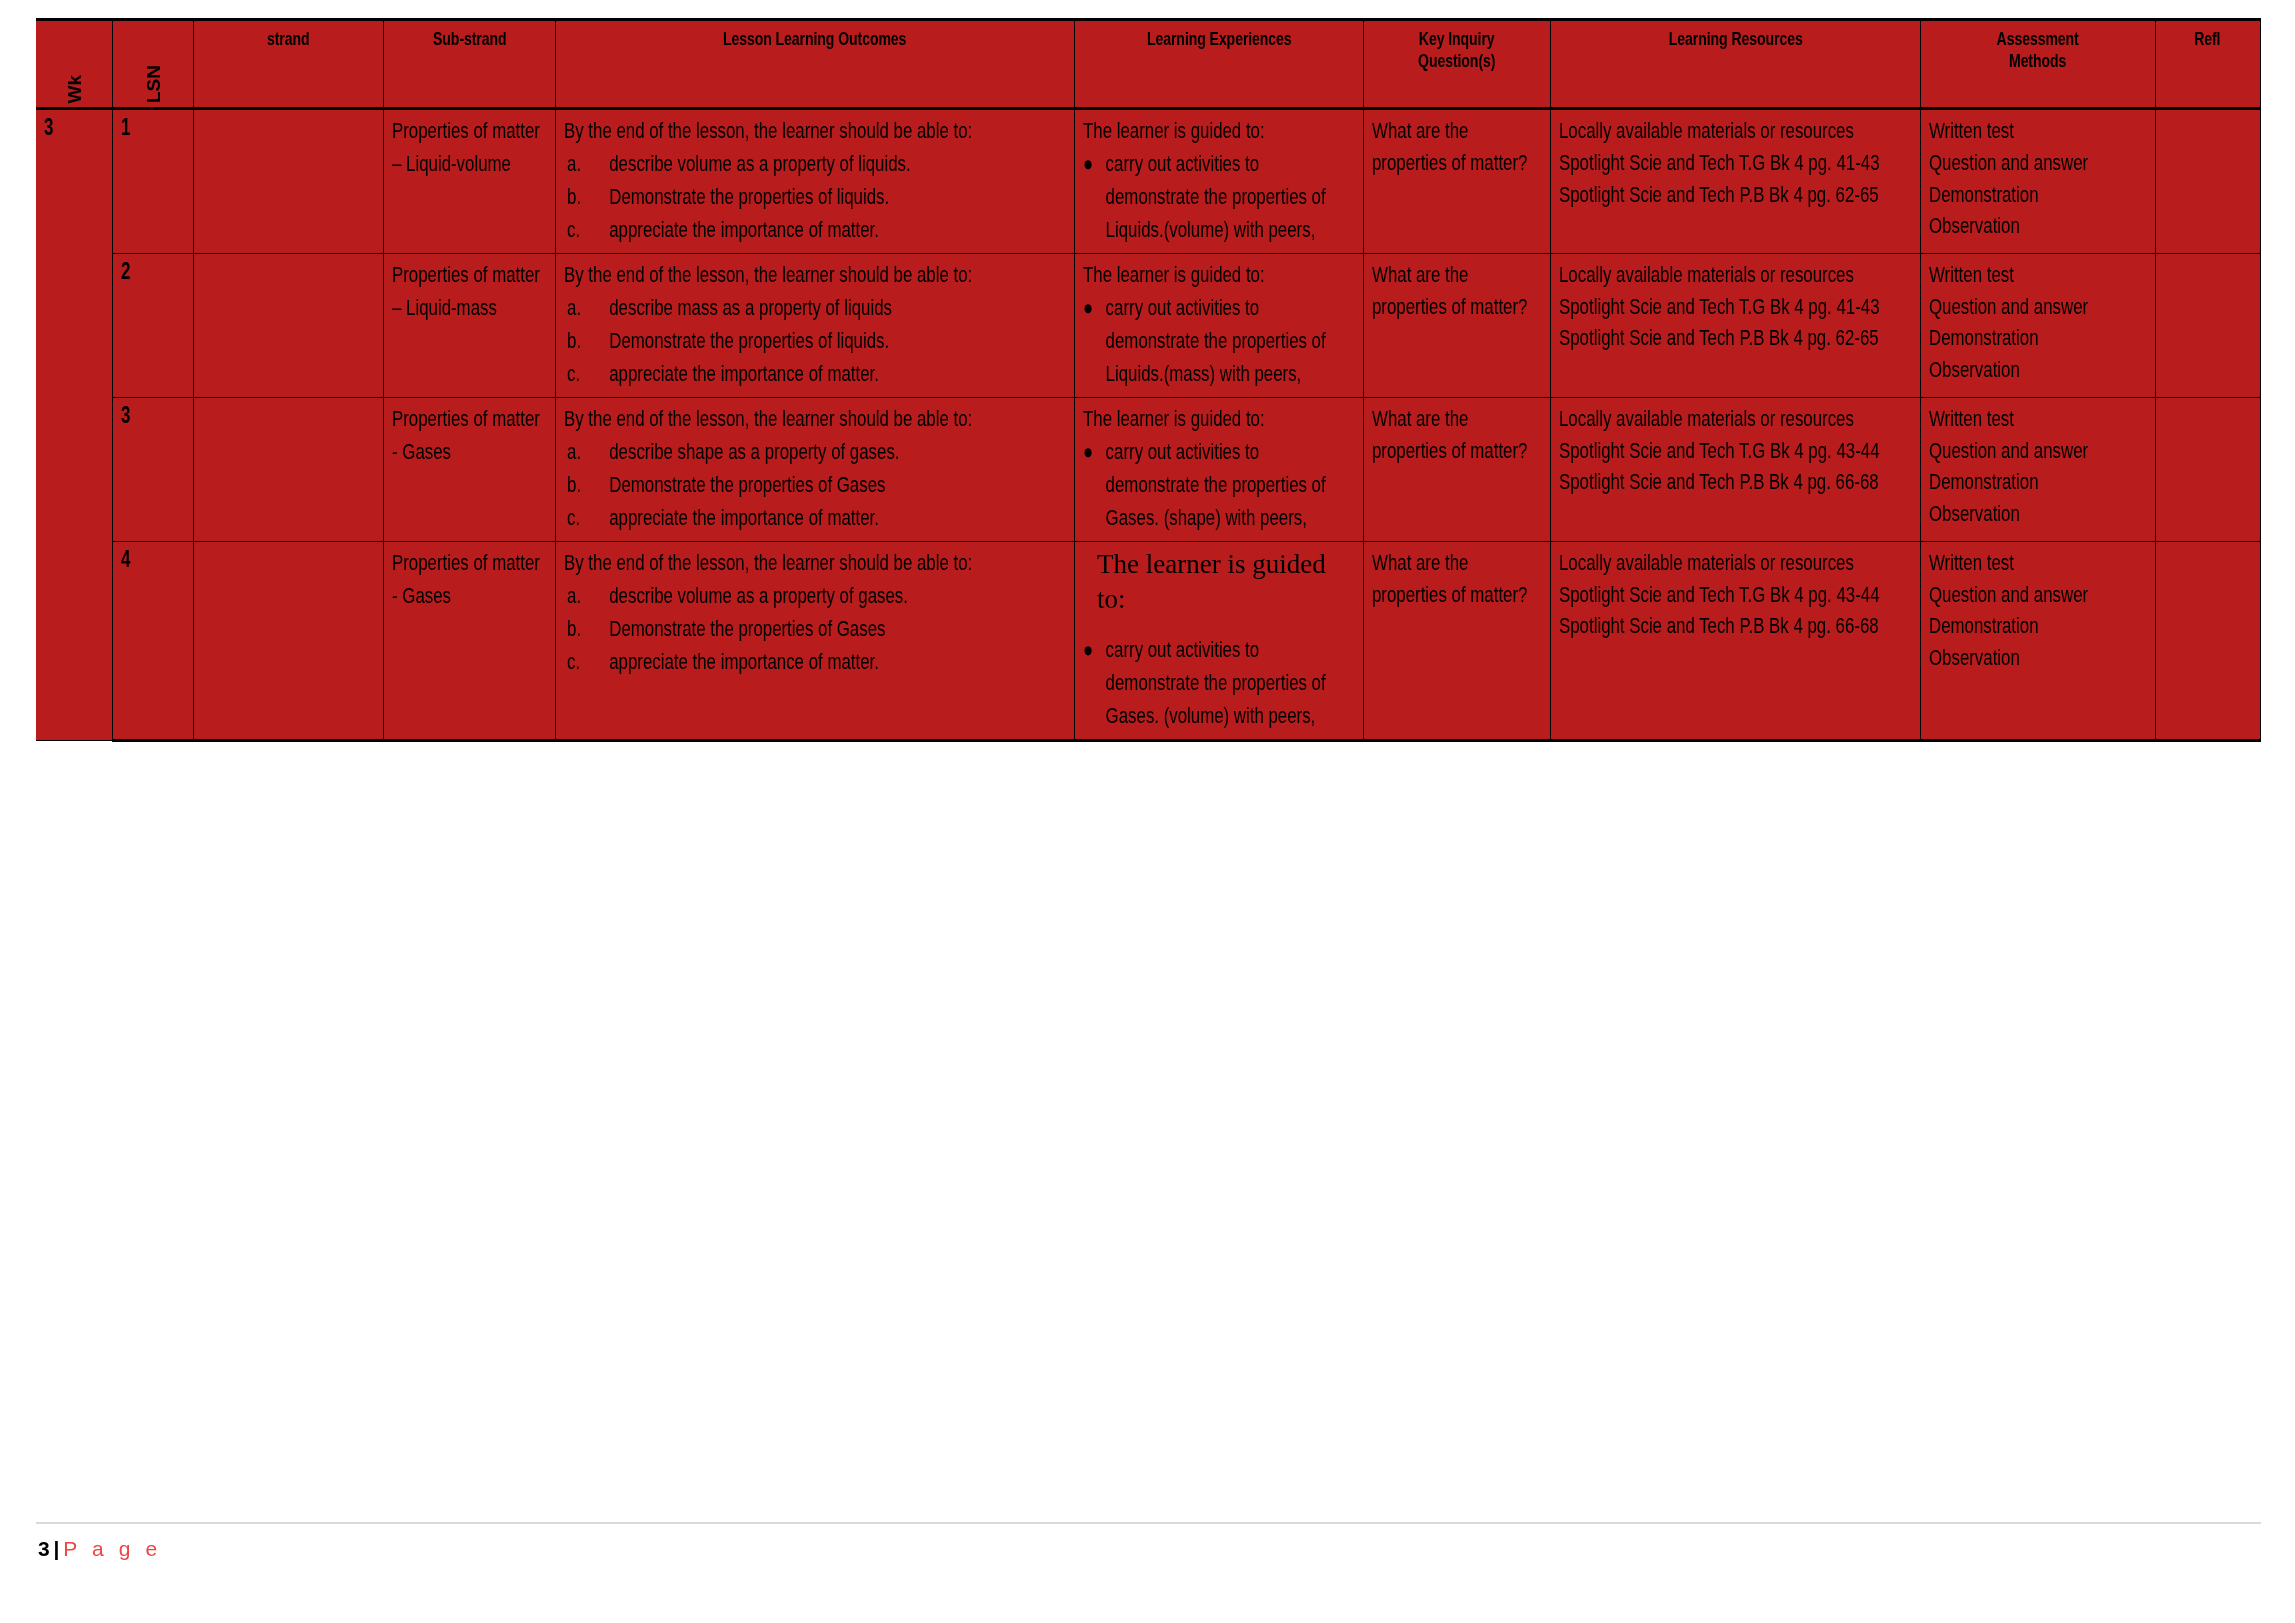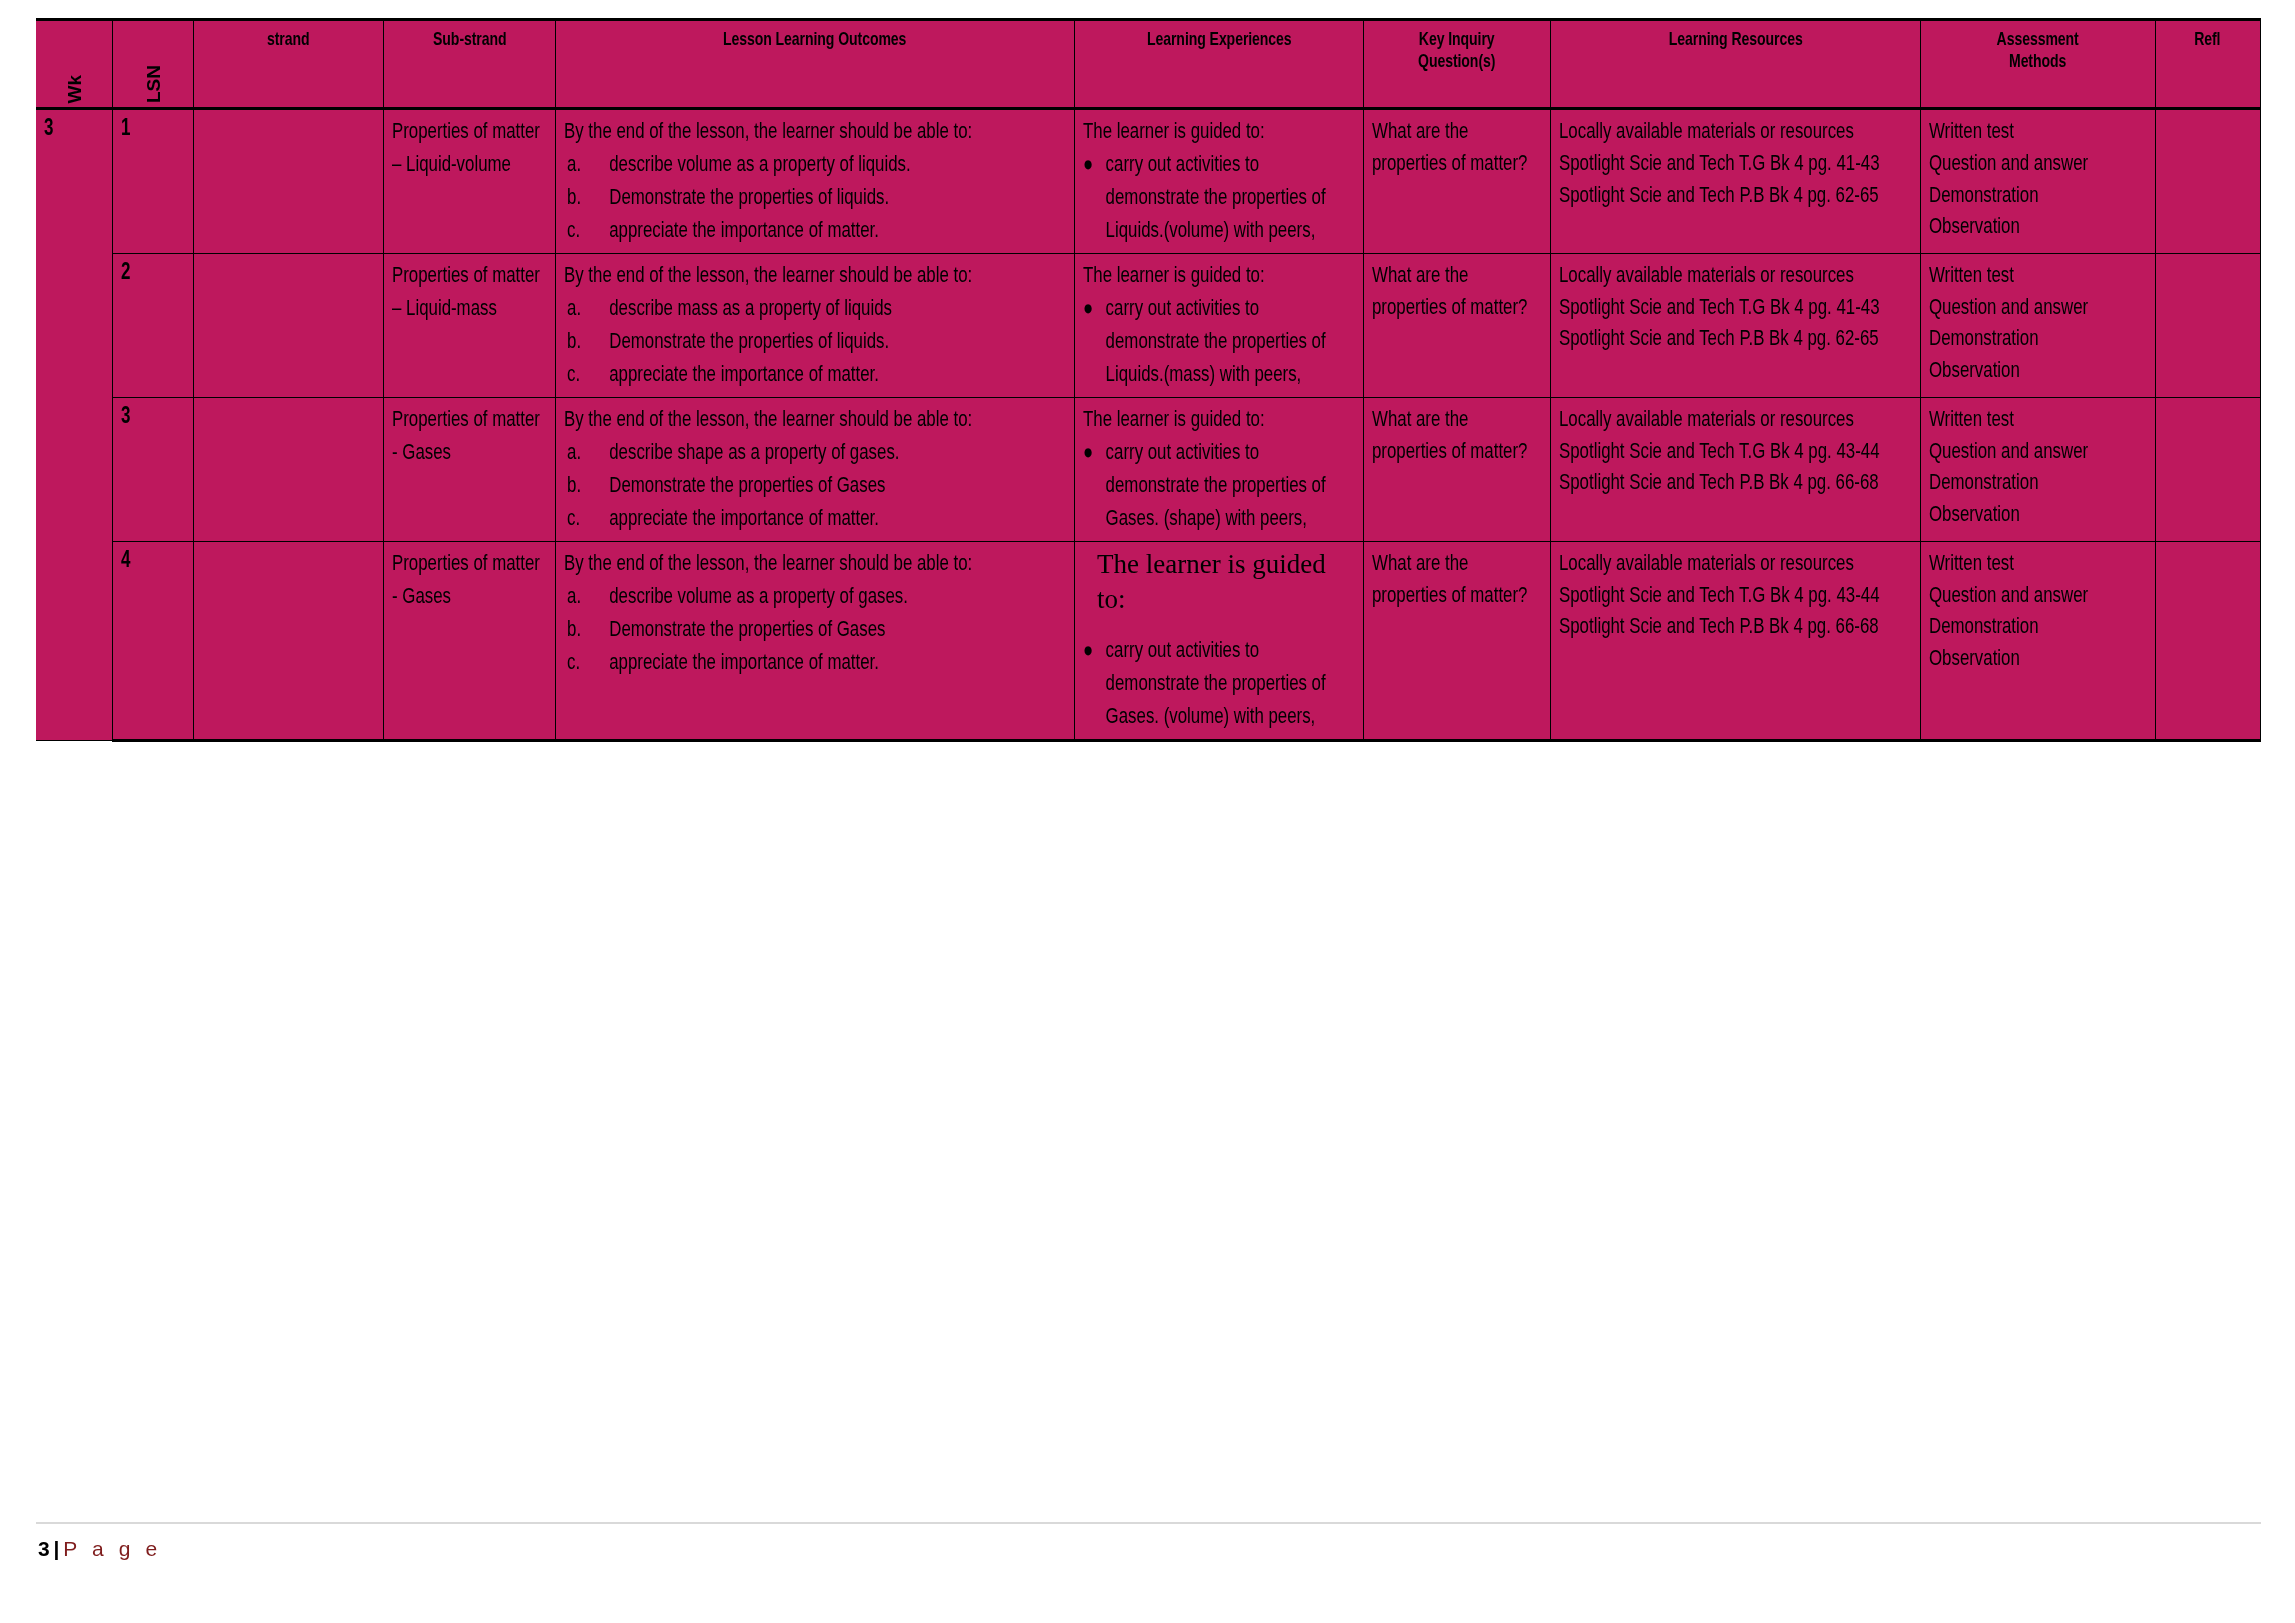--- a/index.html
+++ b/index.html
@@ -47,21 +47,21 @@
   table.sow col.c-kiq   { width: 175px; }
   table.sow col.c-lres  { width: 348px; }
   table.sow col.c-asm   { width: 220px; }
   table.sow col.c-refl  { width: 99px; }
 
   table.sow th,
   table.sow td {
     border: 1.3px solid #000000;
     vertical-align: top;
     padding: 5.2px 7.9px 6.5px 7.9px;
-    background: #be185d;
+    background: #b91c1c;
   }
 
   
   table.sow thead th {
     border-top: 3.3px solid #000;
     border-bottom: 3.3px solid #000;
     height: 73px;
     padding-top: 6.5px;
   }
   table.sow tbody tr:last-child td {
@@ -186,21 +186,21 @@
     left: 38px;
     top: 1538px;
     font-family: "Liberation Sans", sans-serif;
     font-size: 21px;
     line-height: 1;
     color: #000;
     white-space: nowrap;
   }
   .footer .pg-num { font-weight: bold; color: #000; }
   .footer .pg-bar { font-weight: bold; color: #000; padding: 0 3.9px; }
-  .footer .pg-word { color: #7f1d1d; letter-spacing: 4.6px; }
+  .footer .pg-word { color: #ef4444; letter-spacing: 4.6px; }
 </style>
 </head>
 <body>
 
 <div class="page">
 
   <div class="sow-wrap">
     <table class="sow">
       <colgroup>
         <col class="c-wk">

